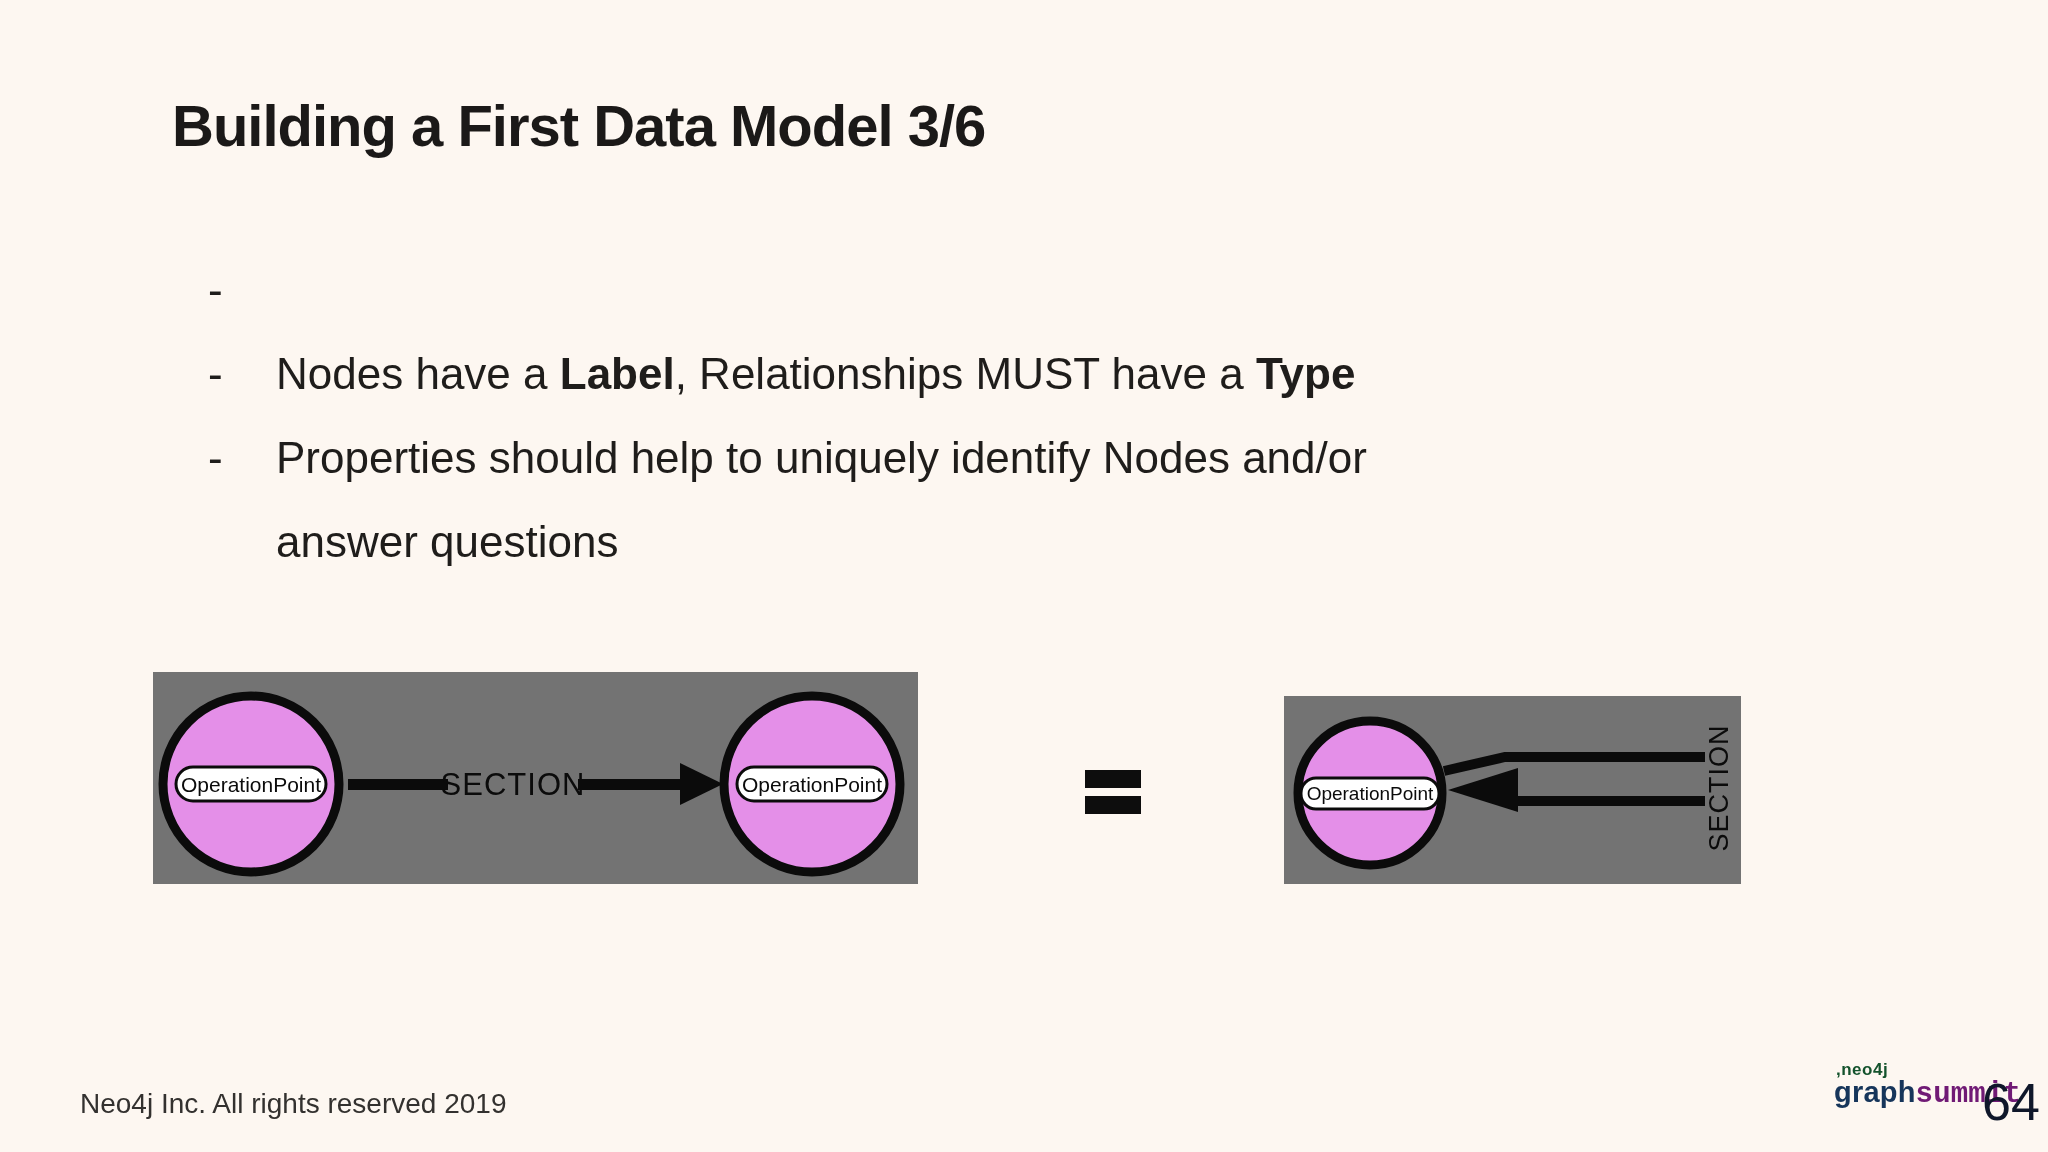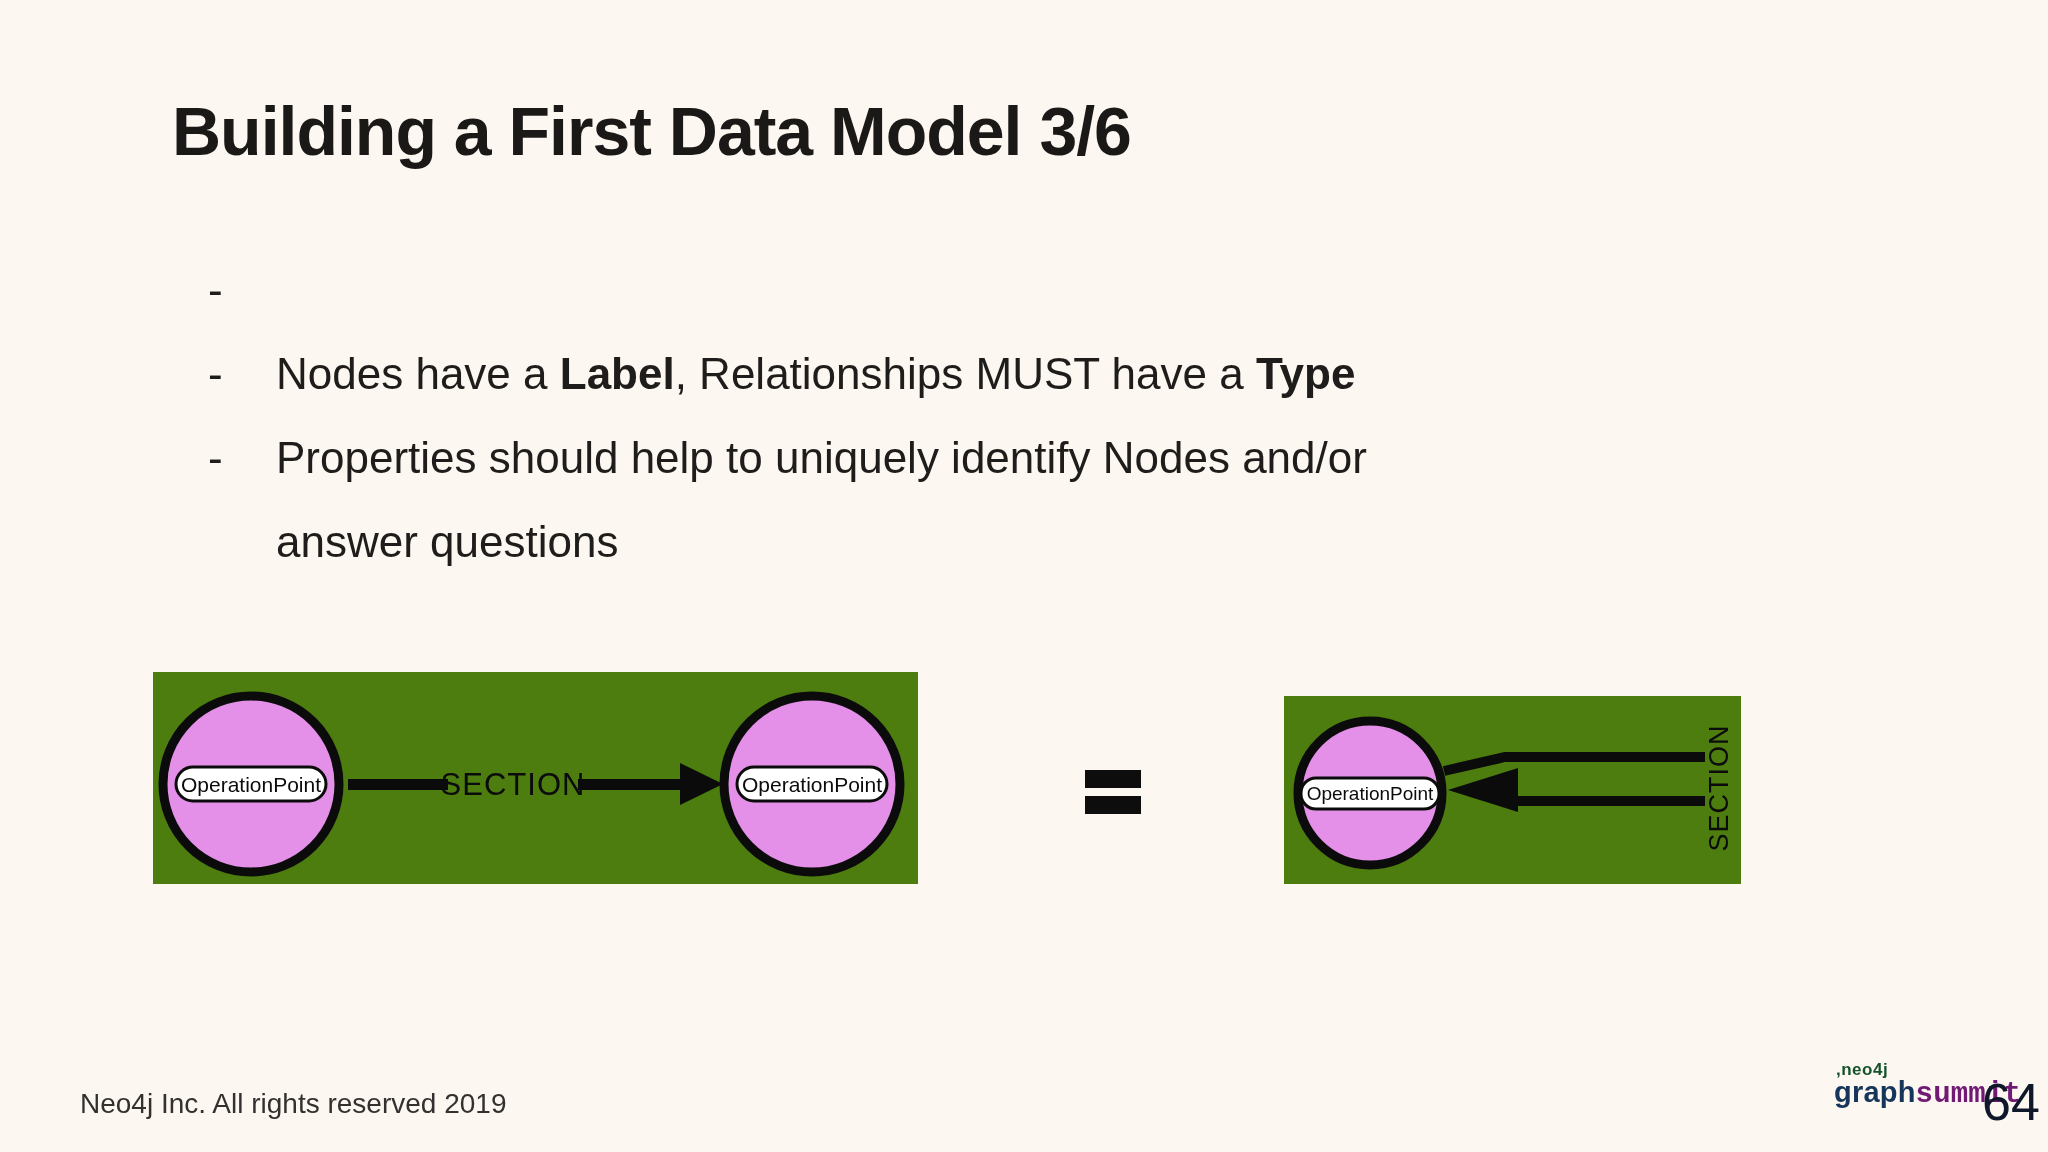--- a/index.html
+++ b/index.html
@@ -8,34 +8,34 @@
     background:#FDF7F1;
     font-family:"Liberation Sans", sans-serif;
     color:#1F1D1B;
     overflow:hidden;
     position:relative;
   }
   .slide{position:absolute;inset:0;width:2048px;height:1152px;}
 
   .title{
     position:absolute;left:172px;top:92px;
-    font-size:68px;font-weight:bold;letter-spacing:-1px;
+    font-size:58px;font-weight:bold;letter-spacing:-1px;
     color:#1B1918;margin:0;
   }
 
   .bullets{
     position:absolute;left:208px;top:248px;width:1680px;
     font-size:44px;line-height:84px;color:#1F1D1B;
   }
   .bullet{display:flex;align-items:flex-start;}
   .bullet .marker{width:68px;flex:0 0 68px;}
   .bullet .btext{flex:1;}
   .bullet .seg-bold{font-weight:bold;}
 
-  .panel{position:absolute;background:#4d7c0f;}
+  .panel{position:absolute;background:#737373;}
   .panel-left{left:153px;top:672px;width:765px;height:212px;}
   .panel-right{left:1284px;top:696px;width:457px;height:188px;}
   .panel svg{display:block;width:100%;height:100%;}
 
   .node-label-text{font-family:"Liberation Sans", sans-serif;font-size:21px;fill:#0B0B0B;}
   .node-label-text-sm{font-family:"Liberation Sans", sans-serif;font-size:19px;fill:#0B0B0B;}
   .rel-label-text{font-family:"Liberation Sans", sans-serif;font-size:31px;fill:#0B0B0B;letter-spacing:1px;}
   .rel-label-vert{font-family:"Liberation Sans", sans-serif;font-size:27px;fill:#0B0B0B;letter-spacing:1px;}
 
   .equals{position:absolute;left:1085px;top:770px;width:56px;height:44px;}

